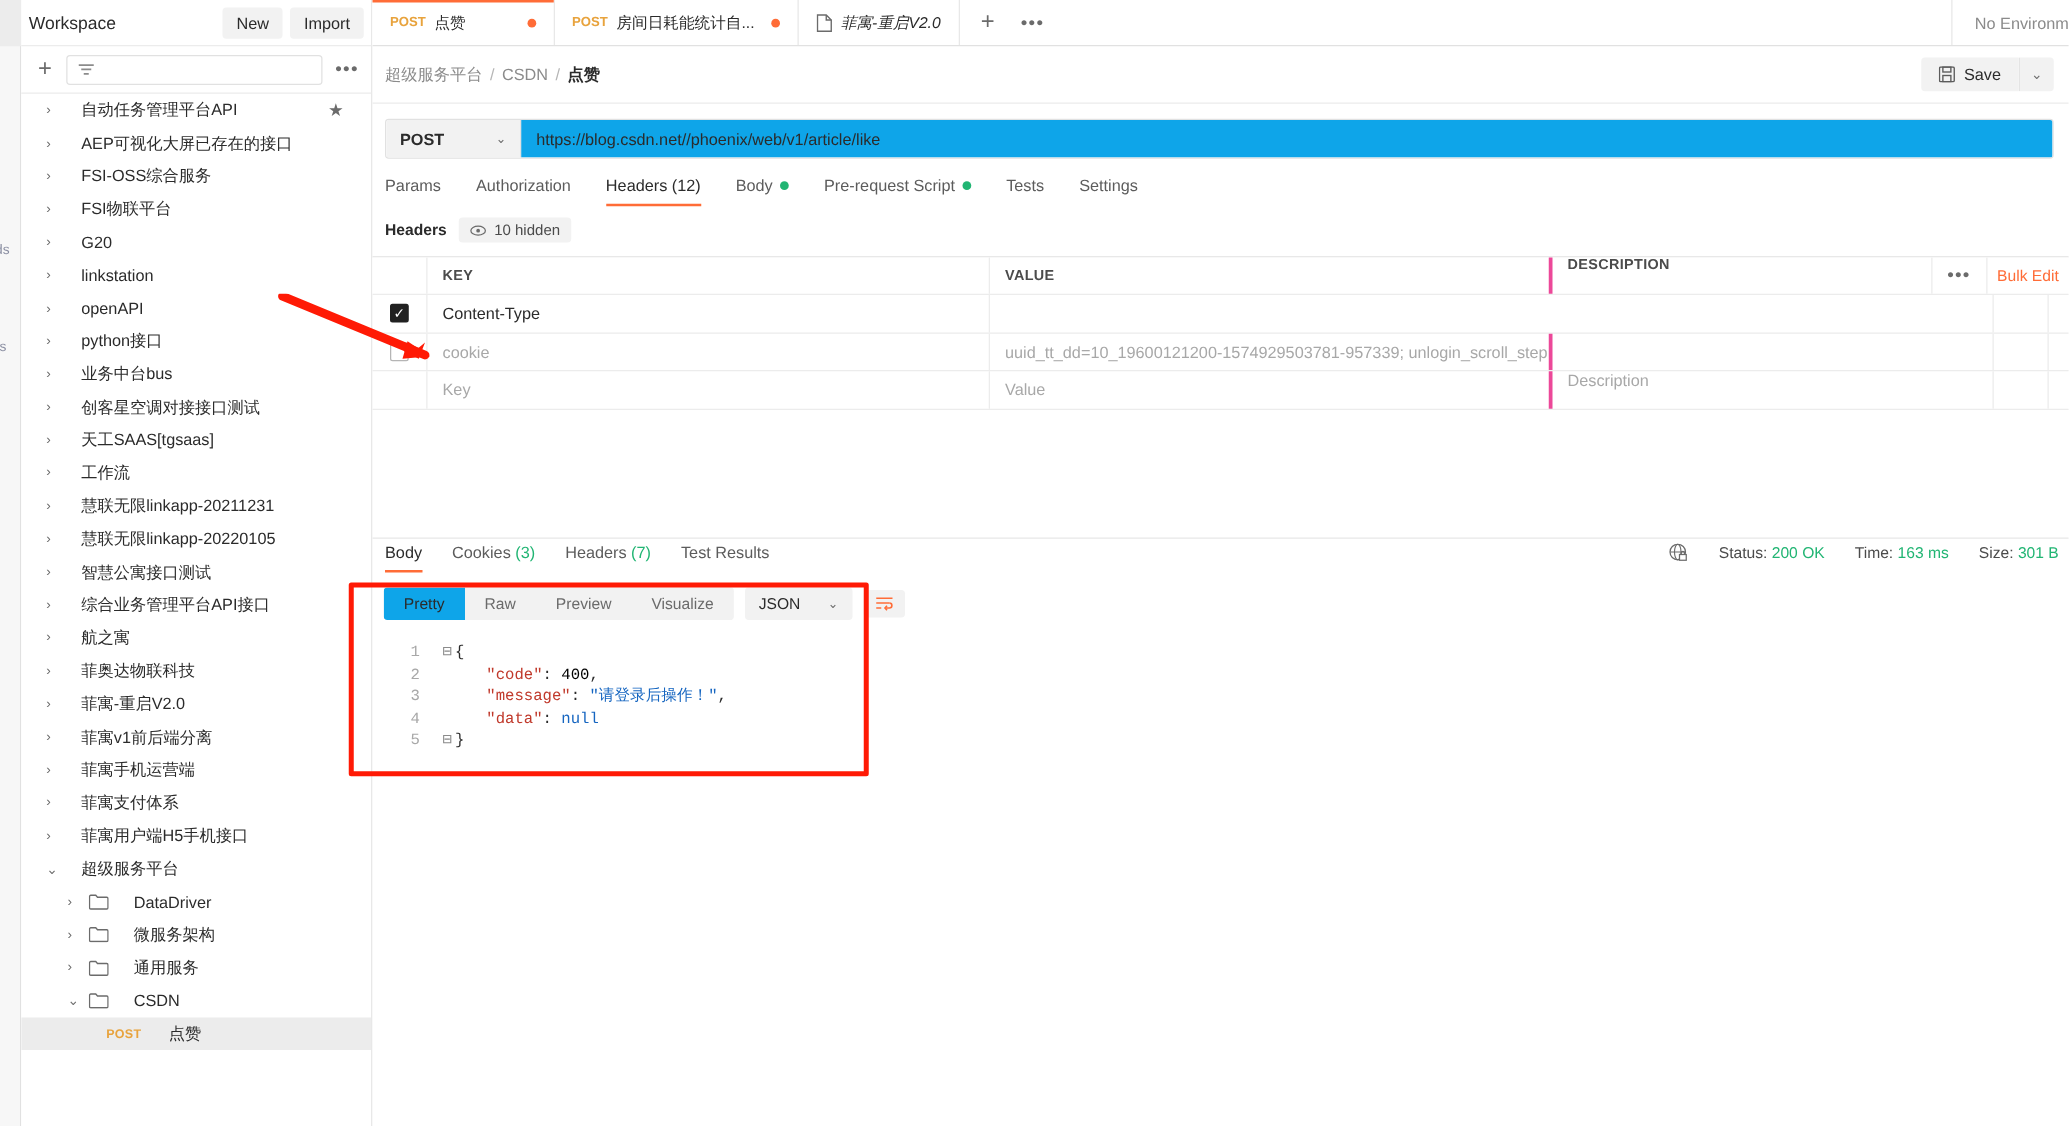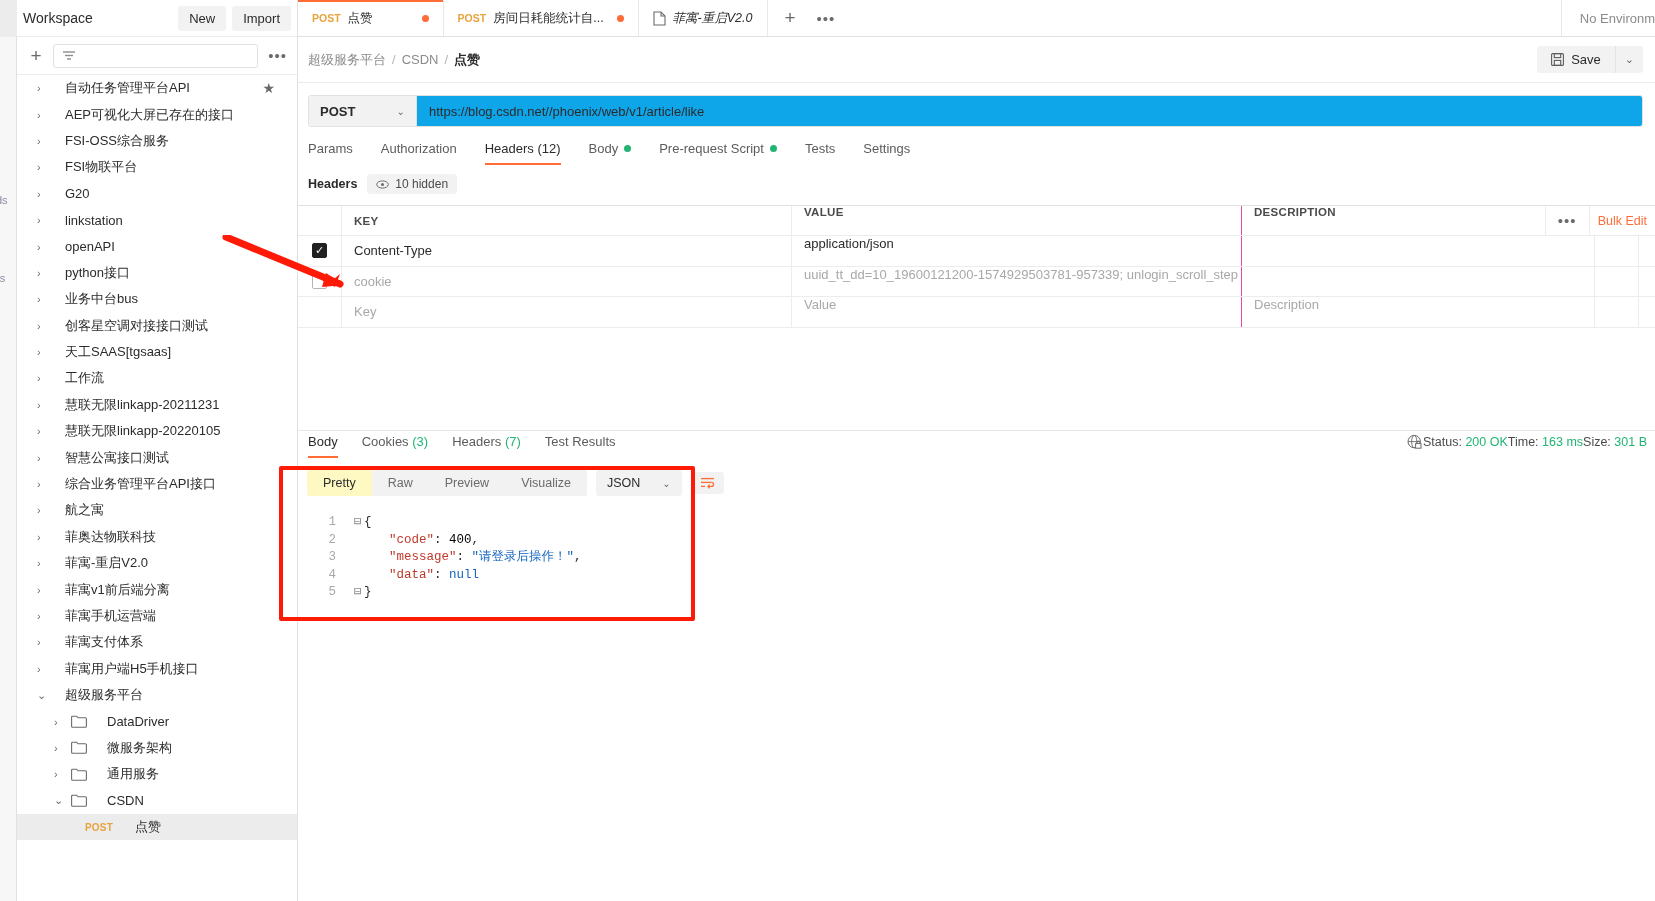--- a/index.html
+++ b/index.html
@@ -142,21 +142,21 @@
     background:#f2f2f2; border-radius: 3px; padding: 3px 9px; font-size: 12px; color:#4b4b4b;
     display:flex; align-items:center; gap:6px; cursor:pointer;
   }
 
   
   .tbl { margin-top: 11px; border-top:1px solid #e1e1e1; }
   .trow { display:flex; border-bottom:1px solid #ececec; height: 30.5px; align-items:center; }
   .trow.head { background:#fff; height:30px; }
   .c-chk { width: 44px; display:flex; align-items:center; justify-content:center; border-right:1px solid #ececec; height:100%;}
   .c-key { width: 450px; padding-left: 12px; border-right:1px solid #ececec; height:100%; display:flex; align-items:center;}
-  .c-val { width: 450px; padding-left: 12px; border-right:1px solid #ec4899; height:100%; display:flex; overflow:hidden;}
+  .c-val { width: 450px; padding-left: 12px; border-right:3px solid #ec4899; height:100%; display:flex; align-items:center; overflow:hidden;}
   .c-desc { flex:1; padding-left: 12px; height:100%; display:flex; align-items:flex-start; }
   .c-tools { width: 44px; display:flex; align-items:center; justify-content:center; border-left:1px solid #ececec; height:100%;}
   .c-bulk { padding: 0 8px; display:flex; align-items:center; height:100%; border-left:1px solid #ececec;}
   .th { font-size: 11.5px; color:#4b4b4b; font-weight:bold; letter-spacing:.3px; }
   .td { font-size: 13px; color:#2b2b2b; white-space:nowrap; }
   .td.muted { color:#a8a8a8; }
   .chk {
     width: 15px; height: 15px; border:1px solid #b5b5b5; border-radius:2px; background:#fff;
     display:flex; align-items:center; justify-content:center; cursor:pointer;
   }
@@ -167,36 +167,36 @@
   .resp-sep { position:absolute; left:0; right:0; top: 430px; height:1px; background:#e8e8e8; }
   .resptabs { position:absolute; left:0; right:0; top: 434px; display:flex; align-items:center; padding-left:10px;}
   .rst {
     font-size: 13px; color:#5c5c5c; padding: 0 12px 9px 12px; cursor:pointer; position:relative; white-space:nowrap;
   }
   .rst:first-child { padding-left:0; }
   .rst.active { color:#2b2b2b; }
   .rst.active::after { content:''; position:absolute; left:0; right:12px; bottom:0; height:2px; background:#ff6c37;}
   .rst .cnt { color:#21b573; }
   .status-strip {
-    margin-left:auto; display:flex; align-items:center; gap:0; padding-right: 8px; padding-bottom:8px;
+    margin-left:auto; display:flex; align-items:center; gap:24px; padding-right: 8px; padding-bottom:8px;
     font-size: 12.5px; color:#4b4b4b; white-space:nowrap;
   }
   .status-strip .g { color:#21b573; }
 
   
   .redbox {
     position:absolute; left: 279px; top: 466px; width: 416px; height: 155px;
     border: 4px solid #ff1a05; border-radius: 2px; pointer-events:none; z-index: 6;
   }
   .viewer { position:absolute; left: 298px; top: 470px; right: 0; }
   .viewer-tabs { display:flex; align-items:center; gap:0; padding-left: 9px;}
   .vt {
     font-size: 12.5px; color:#6b6b6b; padding: 6px 16px; cursor:pointer; background:#f2f2f2;
   }
-  .vt.active { background:#fef9c3; color:#2b2b2b; }
+  .vt.active { background:#0ea5e9; color:#2b2b2b; }
   .vt-group { display:flex; background:#f2f2f2; border-radius:3px; overflow:hidden; }
   .json-sel {
     margin-left: 9px; background:#f2f2f2; border-radius:3px; display:flex; align-items:center;
     gap: 22px; padding: 6px 11px; font-size:12.5px; color:#2b2b2b; cursor:pointer;
   }
   .json-sel .cv { font-size:10px; color:#6b6b6b; }
   .wrap-btn {
     margin-left: 9px; background:#f2f2f2; border-radius:3px; padding: 5px 9px; cursor:pointer;
     display:flex; align-items:center;
   }
@@ -494,23 +494,20 @@
           <span class="bulk-link">Bulk Edit</span>
         </div>
       </div>
       <div id="tablerows">
           <div class="trow">
             <div class="c-chk">
               <span class="chk on">✓</span>
             </div>
             <div class="c-key">
               <span class="td">Content-Type</span>
-            </div>
-            <div class="c-val">
-              <span class="td">application/json</span>
             </div>
             <div class="c-desc">
               <span class="td muted"></span>
             </div>
             <div class="c-tools"></div>
             <div class="c-bulk"></div>
           </div>
           <div class="trow">
             <div class="c-chk">
               <span class="chk"></span>

